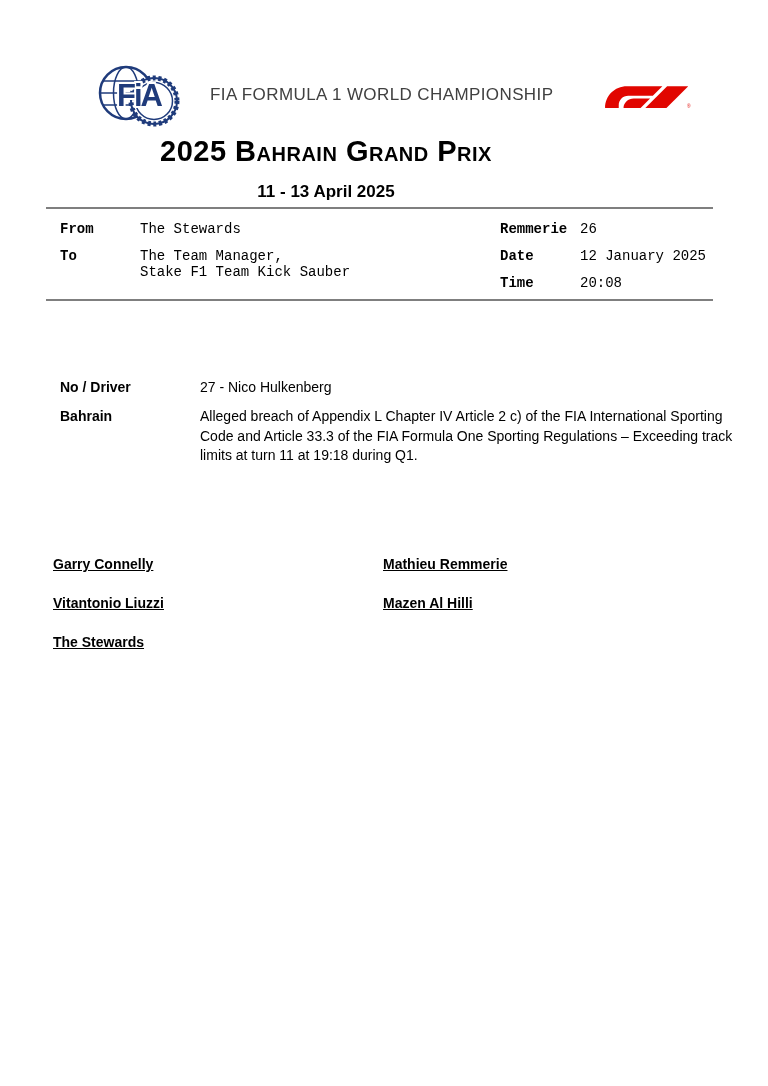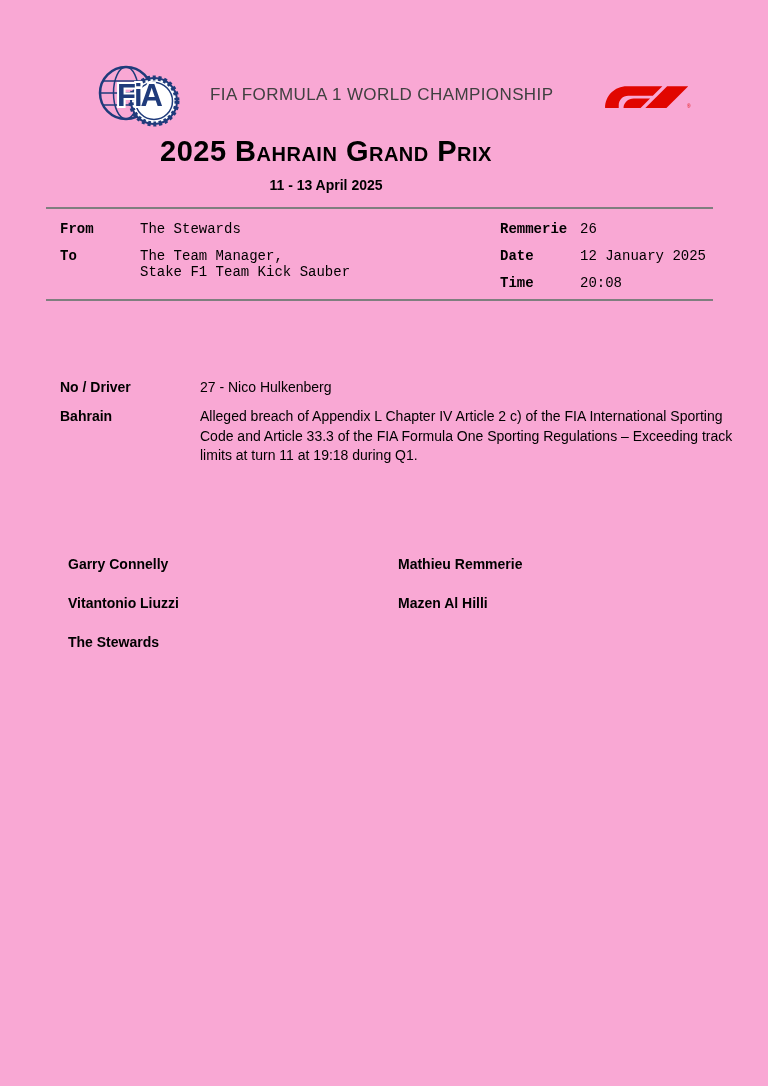--- a/index.html
+++ b/index.html
@@ -1,41 +1,41 @@
 <!DOCTYPE html>
 <html><head>
 <meta charset="utf-8">
 <style>
   * { margin:0; padding:0; box-sizing:border-box; }
   html,body { background:#e5e5e5; }
   .page {
     position:relative;
     width:768px; height:1086px;
     margin:0 auto;
-    background:#f9a8d4;
+    background:#ffffff;
     font-family:"Liberation Sans", sans-serif;
     font-size:14px;
     color:#000;
     overflow:hidden;
   }
   
   .fia-logo { position:absolute; left:98px; top:64px; width:84px; height:66px; }
   .champ-text {
     position:absolute; left:210px; top:85px; width:316px;
     text-align:center; white-space:nowrap;
     font-size:17px; letter-spacing:0.4px; color:#404040;
   }
   .f1-logo { position:absolute; left:601px; top:78px; width:90px; height:30px; }
 
   .title-block { position:absolute; top:135px; left:0; width:652px; text-align:center; }
   .event-title {
     font-size:29px; font-weight:bold; font-variant:small-caps;
     letter-spacing:0.5px; line-height:32px;
   }
-  .event-dates { font-size:14px; font-weight:bold; line-height:20px; margin-top:8px; }
+  .event-dates { font-size:17px; font-weight:bold; line-height:20px; margin-top:15px; }
 
   
   .meta-section {
     position:absolute; top:207px; left:46px; width:667px; height:94px;
     border-top:2px solid #7f7f7f; border-bottom:2px solid #7f7f7f;
     display:flex; padding:12px 0 0 14px;font-family:Liberation Mono, monospace;
   }
   .meta-left  { width:440px; }
   .meta-right { flex:1; }
   .meta-row   { display:flex; margin-bottom:11px; line-height:16px; }
@@ -46,21 +46,21 @@
   .body-text {
     position:absolute; top:324px; left:60px; width:648px; line-height:20px;
   }
   .field-row { position:absolute; left:60px; display:flex; line-height:19.5px;gap:48px; }
   .field-row.no-driver { top:378px; }
   .field-row.reason    { top:407px; }
   .field-label { font-weight:bold; width:92px; flex:none; }
   .field-value.reason-value { width:546px; }
 
   
-  .signatures { position:absolute; top:554px; left:68px; right:56px; }
+  .signatures { position:absolute; top:554px; left:53px; right:56px;text-decoration:underline; }
   .sig-row  { display:flex; line-height:20px; margin-bottom:19px; font-weight:bold; }
   .sig-left { width:330px; flex:none; }
   .sig-right{ }
 </style>
 </head>
 <body>
 
 <div class="page">
 
   <div class="fia-logo">

